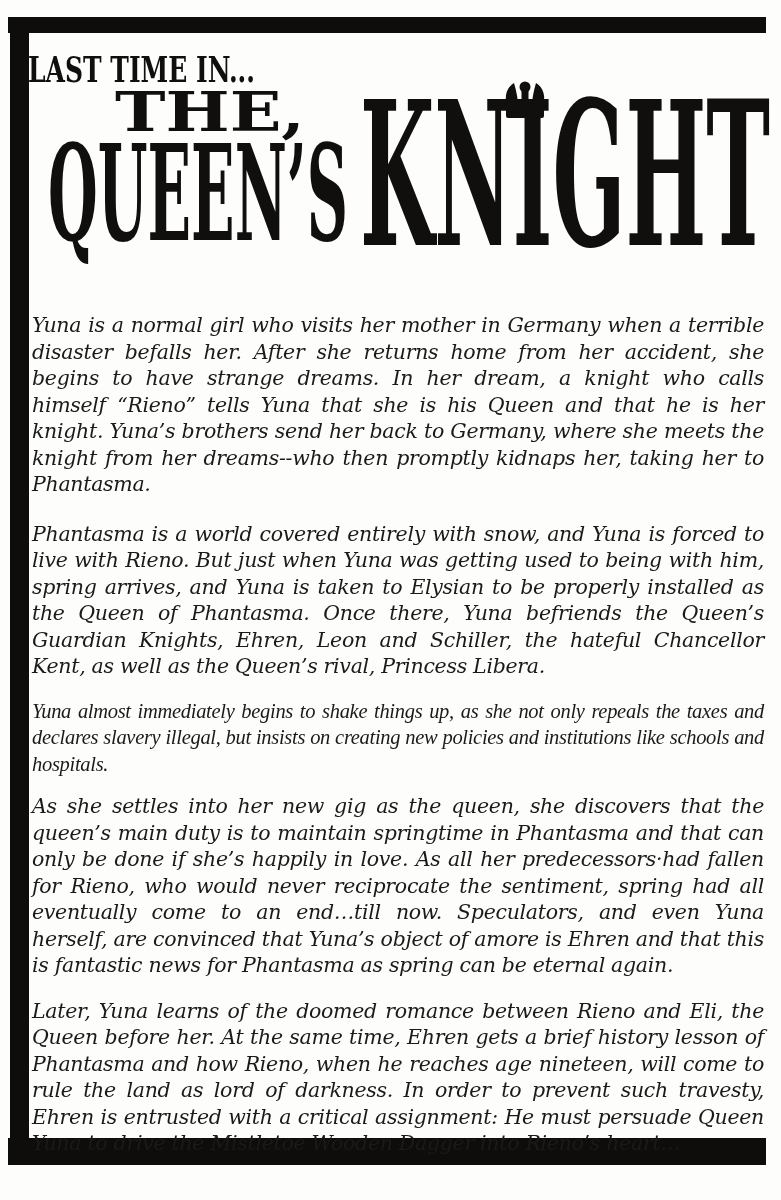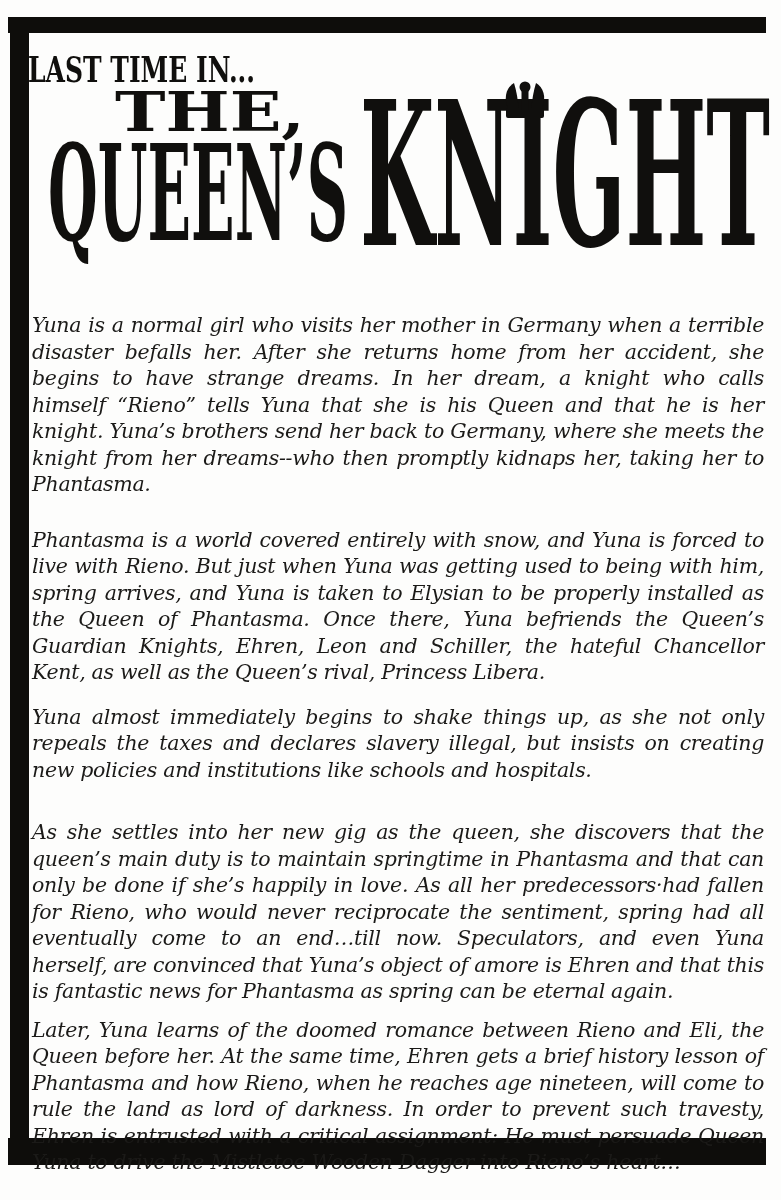--- a/index.html
+++ b/index.html
@@ -37,24 +37,24 @@
     top: 312px;
     width: 732px;
     color: #1b1a18;
     font-family: "DejaVu Serif", serif;
     font-style: italic;
     font-size: 20.5px;
     line-height: 26.5px;
     letter-spacing: -0.3px;
   }
   .story p { margin: 0; text-align: justify; }
-  .story p:nth-of-type(1) { margin-bottom: 29px; }
+  .story p:nth-of-type(1) { margin-bottom: 23px; }
   .story p:nth-of-type(2) { margin-bottom: 18px; }
-  .story p:nth-of-type(3) { margin-bottom: 36px; }
-  .story p:nth-of-type(4) { margin-bottom: 12px; }
+  .story p:nth-of-type(3) { margin-bottom: 16px; font-family: Liberation Serif, serif; }
+  .story p:nth-of-type(4) { margin-bottom: 19px; }
 </style>
 </head>
 <body>
 
 <div class="page">
 
   <div class="frame frame-top"></div>
   <div class="frame frame-left"></div>
   <div class="frame frame-bottom"></div>
 

